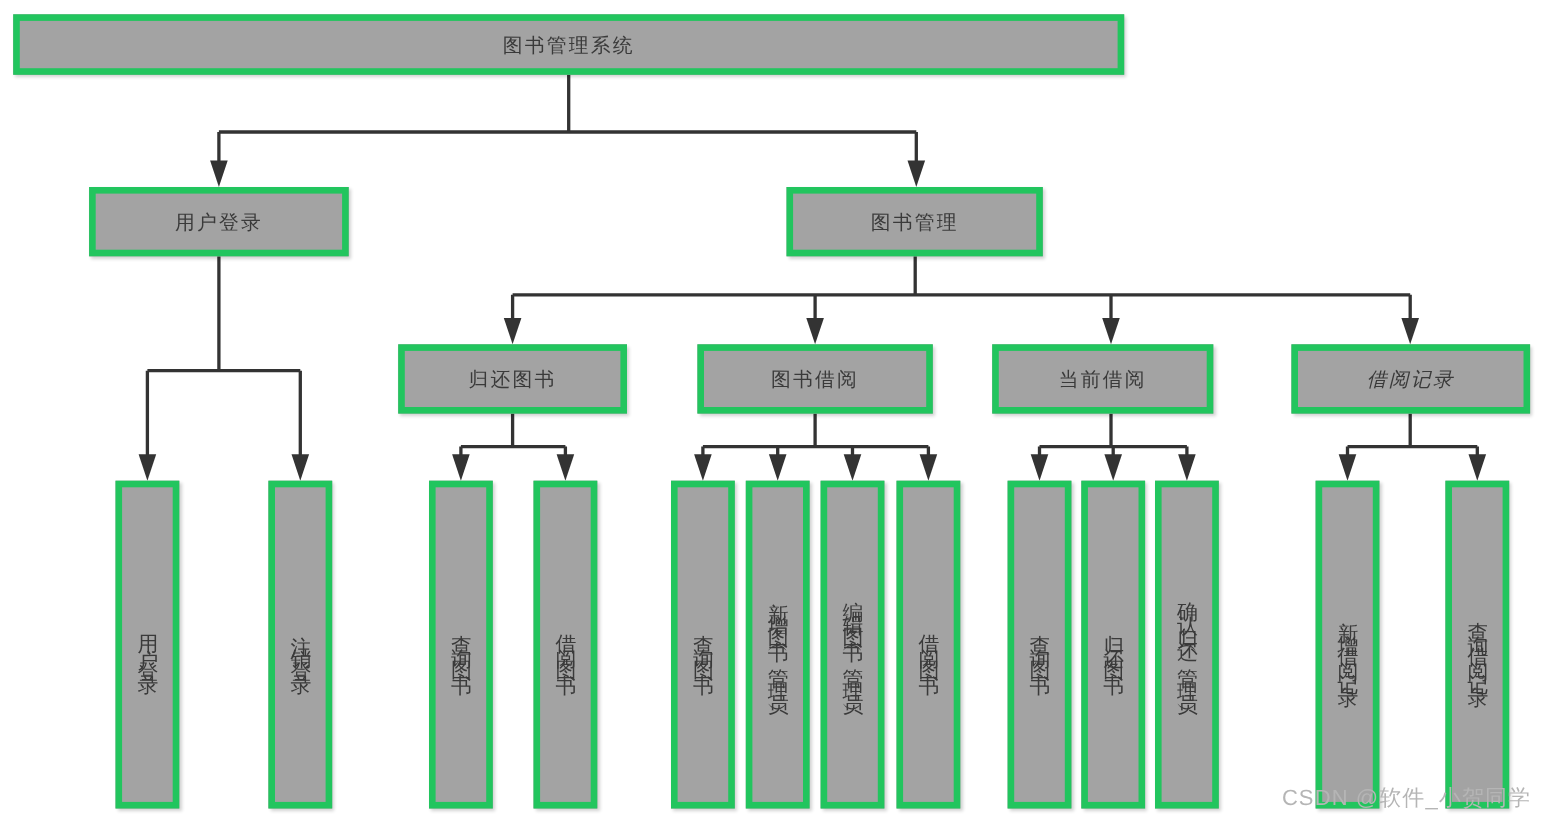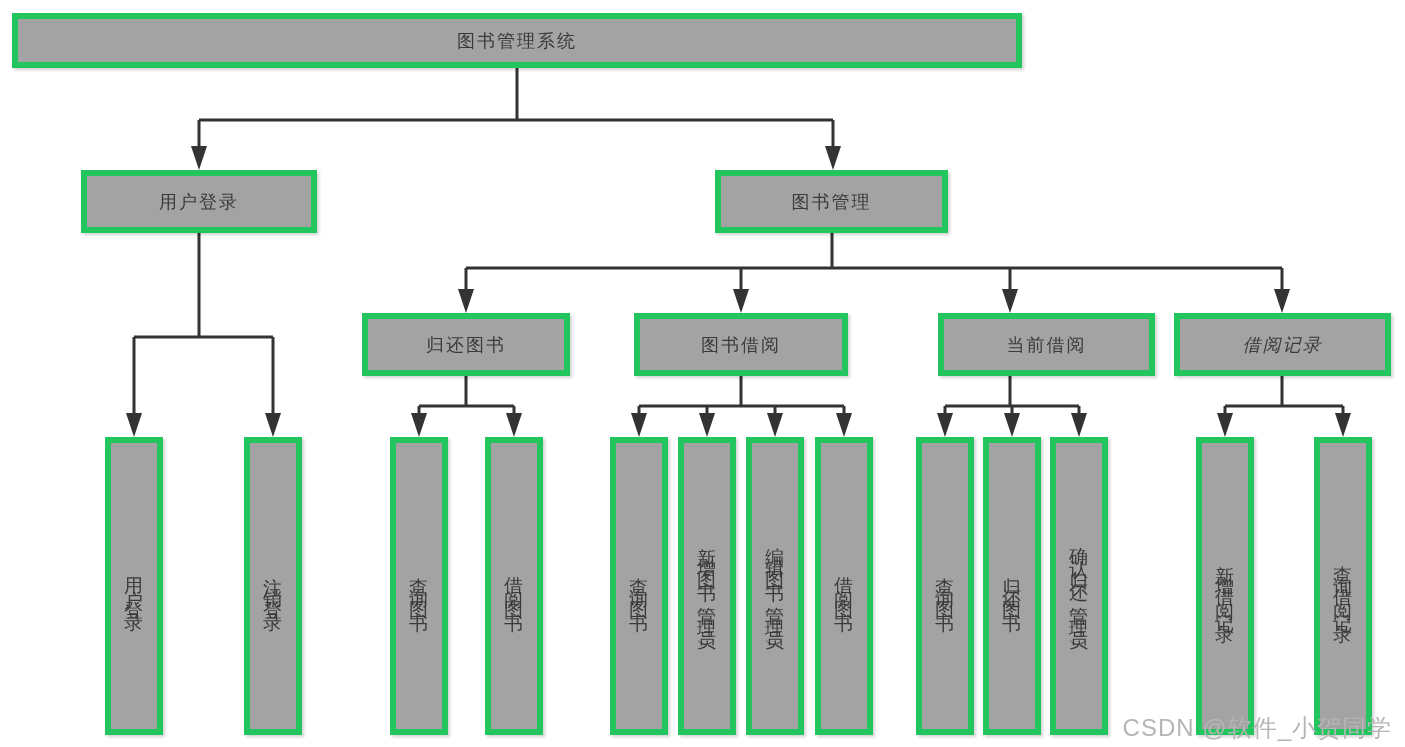--- a/index.html
+++ b/index.html
@@ -13,21 +13,21 @@
     position:absolute; background:#a3a3a3; border:6px solid #22c55e;
     box-sizing:border-box; display:flex; align-items:center; justify-content:center;
     box-shadow:2px 2px 3px rgba(0,0,0,0.18);
   }
   .hlabel { font-size:18px; color:#3a3a3a; letter-spacing:2px; white-space:nowrap; }
   .vlabel {
     writing-mode:vertical-rl; font-size:19px; color:#3a3a3a;
     letter-spacing:12px; line-height:1; white-space:nowrap;
   }
   .watermark {
-    position:absolute; right:13px; top:712px; font-size:24px;
+    position:absolute; right:13px; top:712px; font-size:20px;
     color:#b5b5b5; letter-spacing:1px; z-index:5; white-space:nowrap;
   }
   svg .wire { stroke:#333333; stroke-width:3; fill:none; }
   svg .head { fill:#333333; stroke:none; }
 </style>
 </head>
 <body>
 
 <div class="canvas">
 
@@ -91,21 +91,21 @@
   <div class="node" style="left:715px; top:170px; width:233px; height:63px;">
     <span class="hlabel">图书管理</span>
   </div>
 
   <div class="node" style="left:362px; top:313px; width:208px; height:63px;">
     <span class="hlabel">归还图书</span>
   </div>
   <div class="node" style="left:634px; top:313px; width:214px; height:63px;justify-content:center;">
     <span class="hlabel">图书借阅</span>
   </div>
-  <div class="node" style="left:902px; top:313px; width:217px; height:63px;margin-left:36px;">
+  <div class="node" style="left:902px; top:313px; width:201px; height:63px;">
     <span class="hlabel">当前借阅</span>
   </div>
   <div class="node" style="left:1174px; top:313px; width:217px; height:63px;font-style:italic;">
     <span class="hlabel">借阅记录</span>
   </div>
 
   <div class="node" style="left:105px; top:437px; width:58px; height:298px;">
     <span class="vlabel">用户登录</span>
   </div>
   <div class="node" style="left:244px; top:437px; width:58px; height:298px;">

